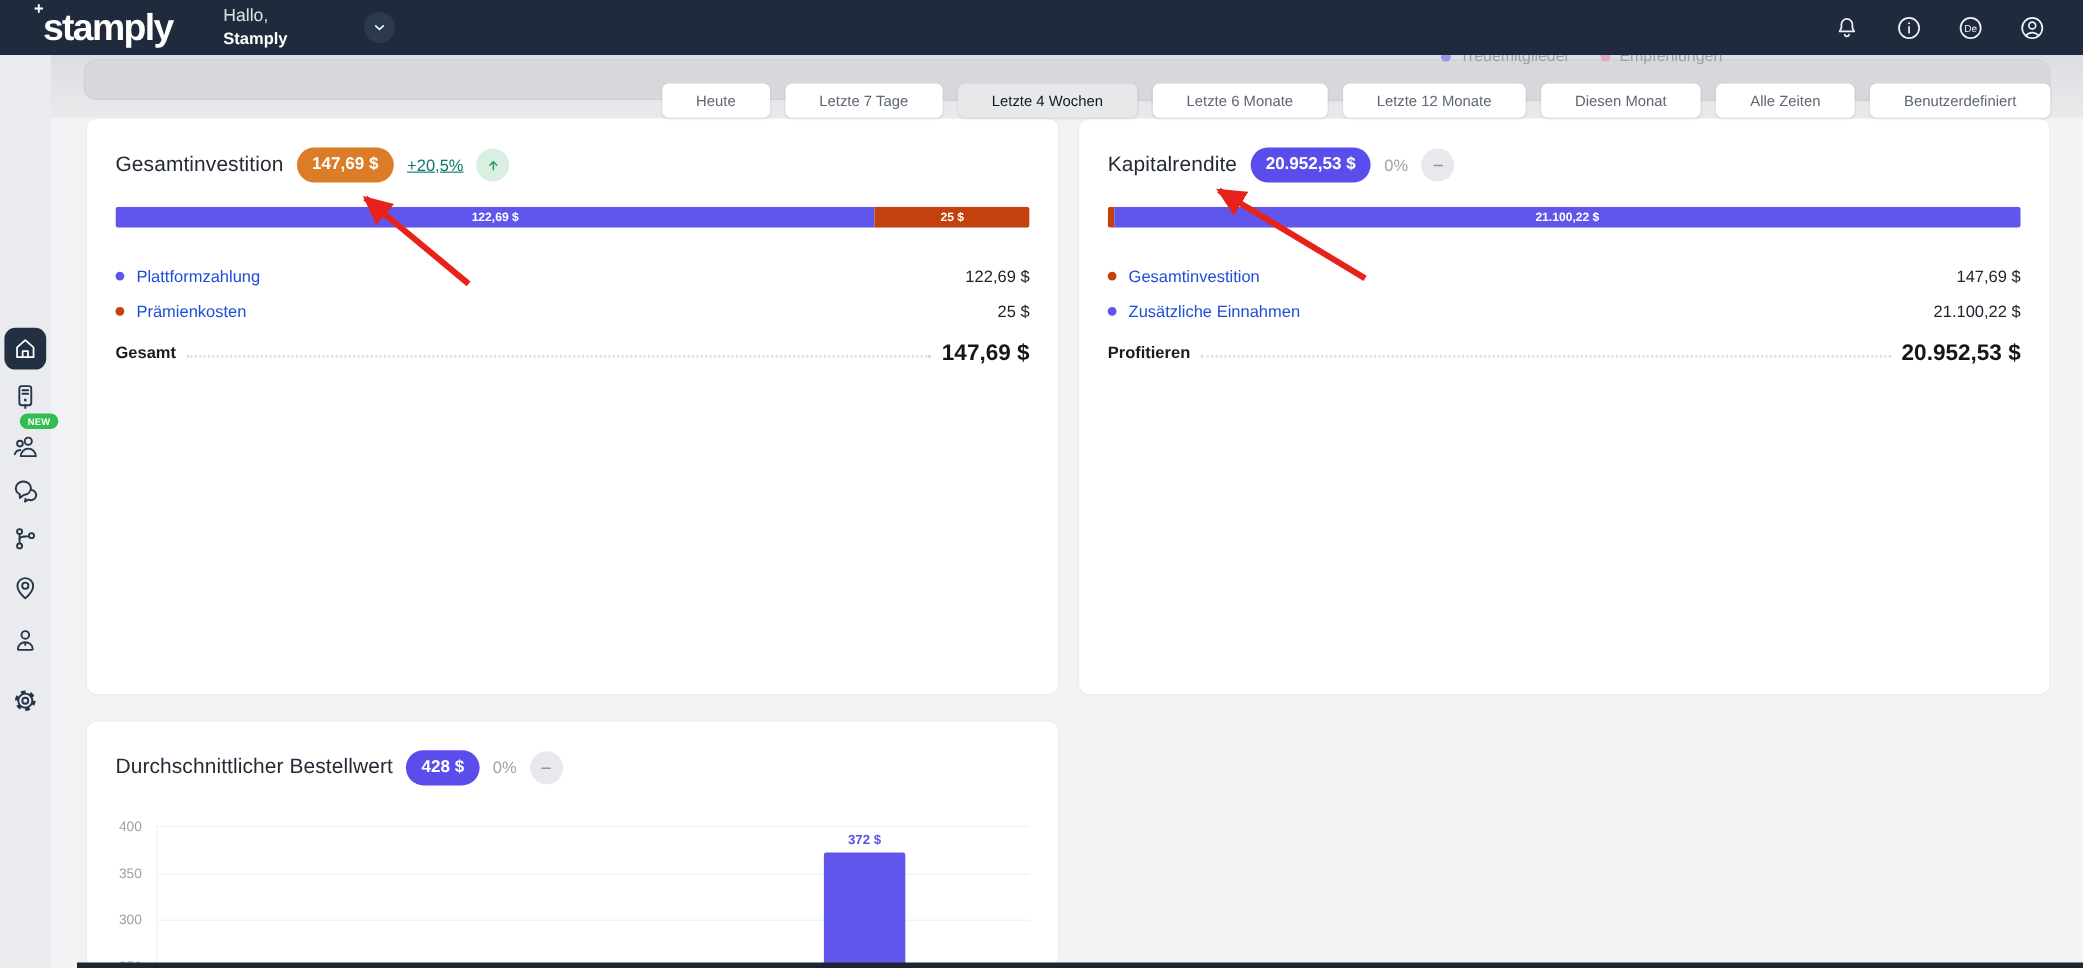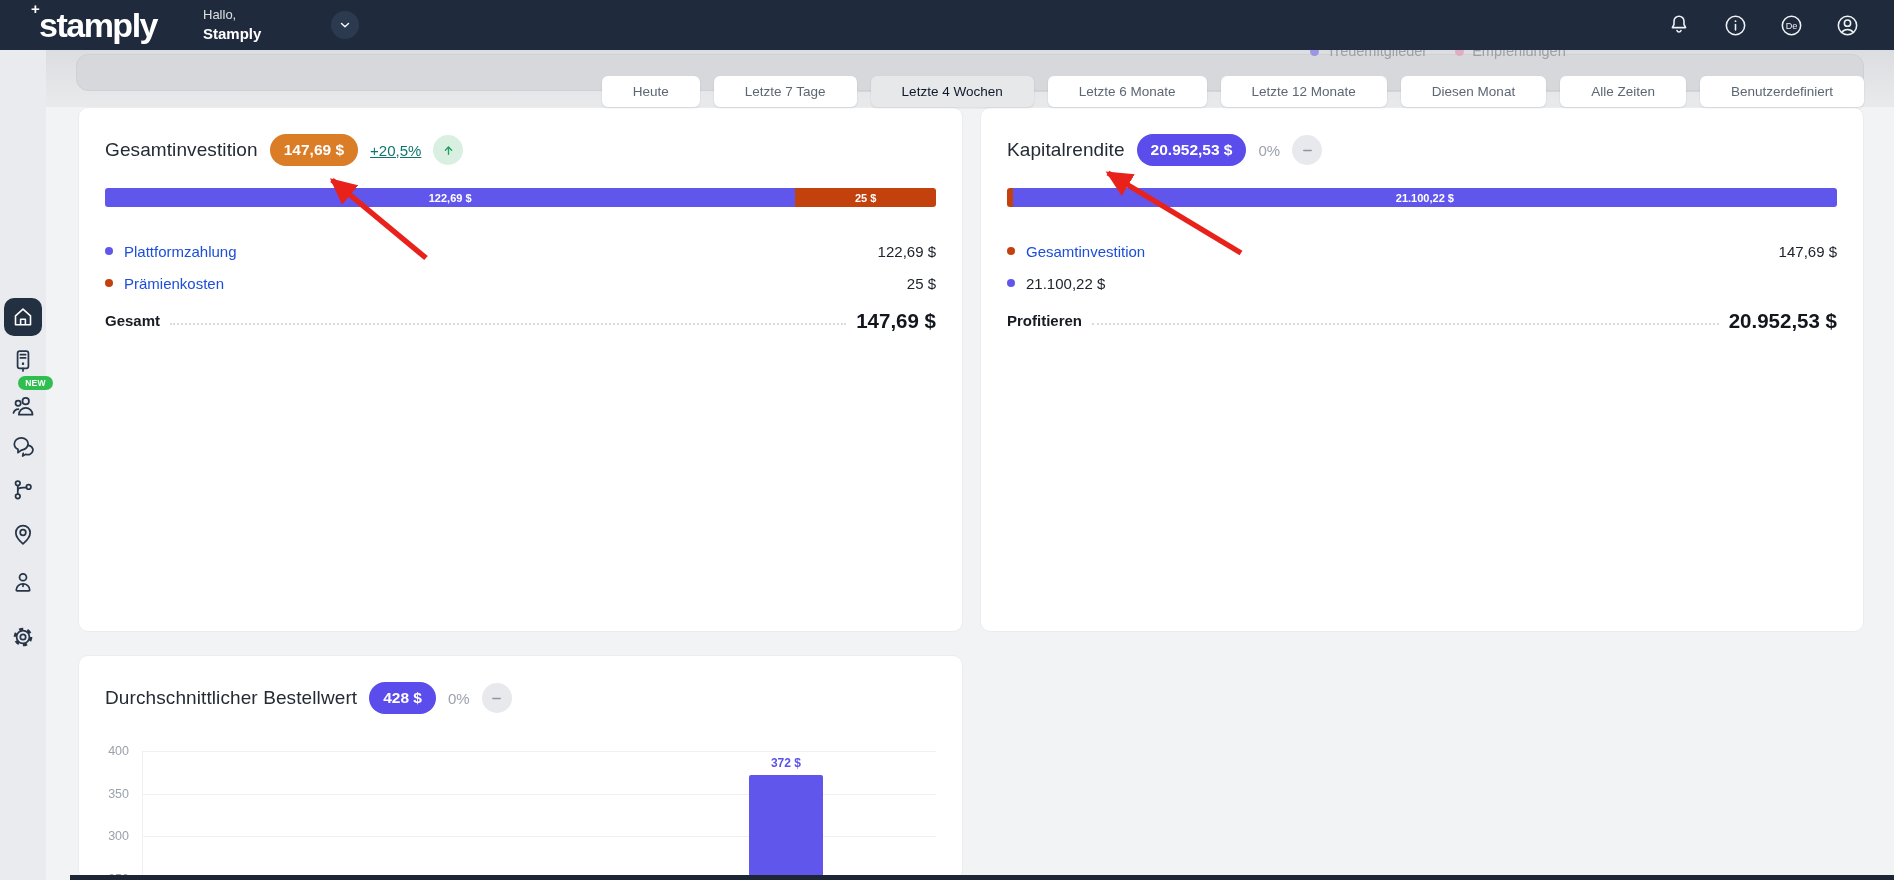--- a/index.html
+++ b/index.html
@@ -4,25 +4,25 @@
 <style>
   * { margin:0; padding:0; box-sizing:border-box; }
   html,body { width:1894px; height:880px; overflow:hidden; }
   body { position:relative; font-family:"Liberation Sans",sans-serif; background:#f2f3f4; }
 
   
   .navbar { position:absolute; top:0; left:0; width:100%; height:50px; background:#1f2b3d; z-index:50; display:flex; align-items:center; }
   .logo { margin-left:30px; color:#fff; font-size:34px; font-weight:700; letter-spacing:-1.5px; position:relative; padding-left:9px; line-height:1; }
   .logo .mark { position:absolute; left:1px; top:-7px; font-size:15px; letter-spacing:0; }
   .greeting { margin-left:46px; color:#fff; line-height:1.3; }
-  .greet-hello { font-size:13px; opacity:.85; }
+  .greet-hello { font-size:16px; opacity:.85; }
   .greet-name { font-size:15px; font-weight:700; }
   .chevron-btn { margin-left:70px; width:28px; height:28px; border-radius:50%; background:#2c3a50; display:flex; align-items:center; justify-content:center; border:none; cursor:pointer; }
   .nav-icons { margin-left:auto; margin-right:34px; display:flex; gap:30px; align-items:center; }
-  .icon-btn { background:none; border:none; padding:0; cursor:pointer; width:26px; height:26px; display:flex; align-items:center; justify-content:center; }
+  .icon-btn { background:none; border:none; padding:0; cursor:pointer; width:26px; height:26px; display:flex; align-items:flex-end; justify-content:center; }
 
   
   .sidebar { position:absolute; top:50px; left:0; width:46px; bottom:0; background:#e9ebee; z-index:40; display:flex; flex-direction:column; align-items:center; padding-top:248px; }
   .side-item { display:flex; flex-direction:column; align-items:center; cursor:pointer; }
   .home-active { width:38px; height:38px; background:#233042; border-radius:10px; display:flex; align-items:center; justify-content:center; margin-bottom:12px; }
   .new-badge { background:#2fbe4f; color:#fff; font-size:8.5px; font-weight:700; padding:2px 7px; border-radius:8px; margin-top:2px; letter-spacing:.3px;margin-left:25px; }
 
   
   .topstrip { position:absolute; left:46px; top:50px; right:0; height:57px; background:linear-gradient(180deg,#dcdde0 0%,#e8e9eb 90%); z-index:1; }
   .ghost-card { position:absolute; left:30px; top:4px; right:30px; height:37px; background:#d7d8db; border:1px solid #cfd0d4; border-radius:12px; }
@@ -271,20 +271,21 @@
       </div>
     </div>
   <div class="legend">
     <div class="lrow">
       <span class="ldot" style="background: rgb(194, 65, 12);"></span>
       <span class="llabel">Gesamtinvestition</span>
       <span class="lvalue">147,69 $</span>
     </div>
     <div class="lrow">
       <span class="ldot" style="background: rgb(97, 86, 236);"></span>
+      <span class="llabel">Zusätzliche Einnahmen</span>
       <span class="lvalue">21.100,22 $</span>
     </div>
   </div>
   <div class="total">
     <span class="tlabel">Profitieren</span>
     <span class="tleader"></span>
     <span class="tvalue">20.952,53 $</span>
   </div>
 </section>
 

